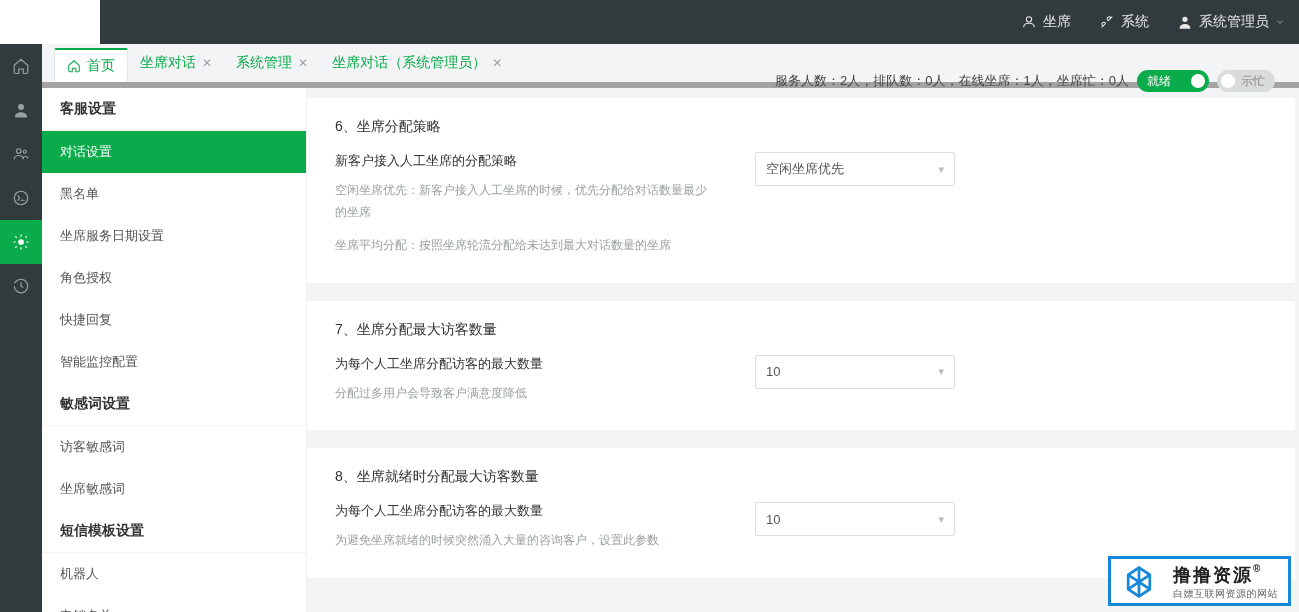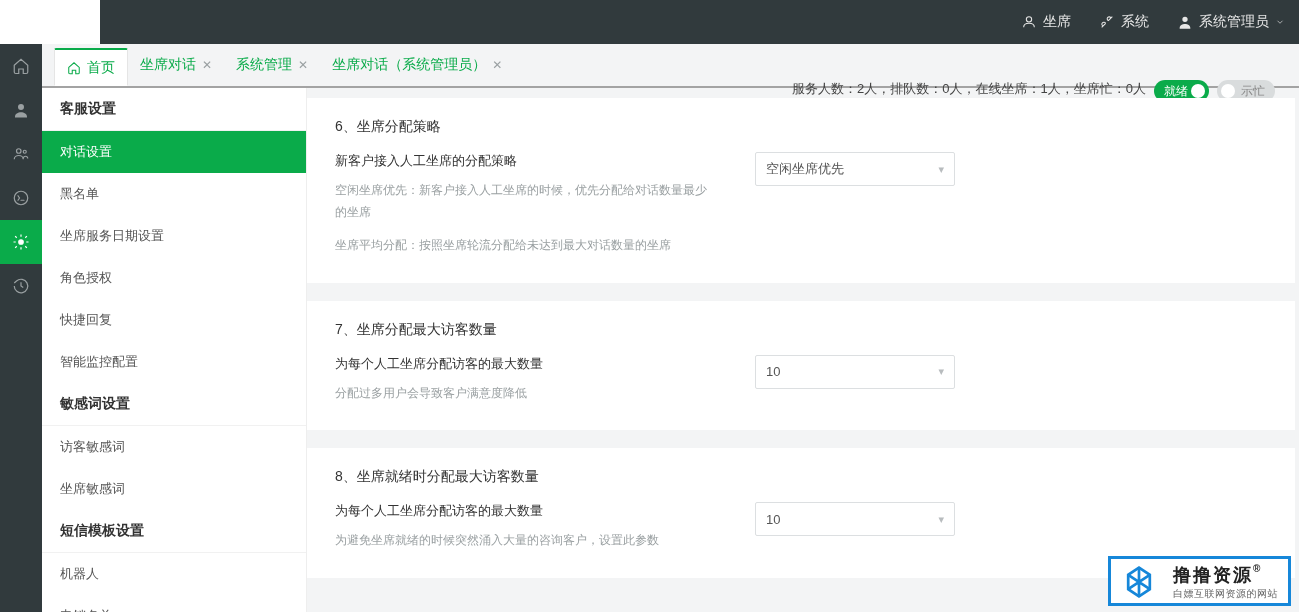--- a/index.html
+++ b/index.html
@@ -21,26 +21,26 @@
   .rail { width: 42px; background: #313a3d; display: flex; flex-direction: column; }
   .rail .rail-item { height: 44px; display: flex; align-items: center; justify-content: center; cursor: pointer; }
   .rail .rail-item svg { width: 18px; height: 18px; stroke: #9aa0a2; fill: none; stroke-width: 1.6; }
   .rail .rail-item.filled svg { fill: #9aa0a2; stroke: none; }
   .rail .rail-item.active { background: #0aab4a; }
   .rail .rail-item.active svg { stroke: #fff; fill: #fff; }
 
   
   .page { flex: 1; display: flex; flex-direction: column; background: #f3f4f5; min-width: 0; }
 
-  .tabbar { height: 44px; display: flex; align-items: stretch; padding-left: 12px; gap: 0; border-bottom: 2px solid #a3a3a3; background: #f3f4f5; }
+  .tabbar { height: 44px; display: flex; align-items: stretch; padding-left: 12px; gap: 0; border-bottom: 6px solid #a3a3a3; background: #f3f4f5; }
   .tabbar .tab { display: flex; align-items: center; padding: 0 12px; font-size: 14px; color: #0aab4a; gap: 6px; cursor: pointer; position: relative; }
   .tabbar .tab.home { background: #fff; border: 1px solid #e5e5e5; border-bottom-color: #fff; border-top: 2px solid #0aab4a; border-radius: 2px 2px 0 0; margin-top: 4px; }
   .tabbar .tab .close { color: #9aa0a2; font-size: 12px; }
-  .status-strip { margin-left: auto; display: flex; align-items: flex-start; gap: 8px; padding-right: 24px; font-size: 13px; color: #444; white-space: nowrap; margin-top: 36px; }
-  .pill { display: inline-flex; align-items: center; height: 22px; border-radius: 11px; background: #0aab4a; color: #fff; padding: 0 4px 0 10px; gap: 3px; font-size: 12px; }
+  .status-strip { margin-left: auto; display: flex; align-items: center; gap: 8px; padding-right: 24px; font-size: 13px; color: #444; white-space: nowrap; margin-top: 36px; }
+  .pill { display: inline-flex; align-items: center; height: 22px; border-radius: 11px; background: #0aab4a; color: #fff; padding: 0 4px 0 10px; gap: 20px; font-size: 12px; }
   .pill .knob { width: 14px; height: 14px; border-radius: 50%; background: #fff; }
   .pill-off { display: inline-flex; align-items: center; height: 22px; border-radius: 11px; background: #d9dcdd; color: #888; padding: 0 10px 0 4px; gap: 6px; font-size: 12px; }
   .pill-off .knob { width: 14px; height: 14px; border-radius: 50%; background: #fff; }
 
   .content { flex: 1; display: flex; min-height: 0; }
 
   
   .sidemenu { width: 265px; background: #fff; border-right: 1px solid #eee; overflow-y: auto; }
   .sidemenu .group { padding: 12px 18px; font-weight: bold; font-size: 14px; background: #fff; border-bottom: 1px solid #f1f1f1; }
   .sidemenu .item { padding: 12px 18px; font-size: 13px; color: #555; cursor: pointer; font-family: Liberation Serif, serif; }

